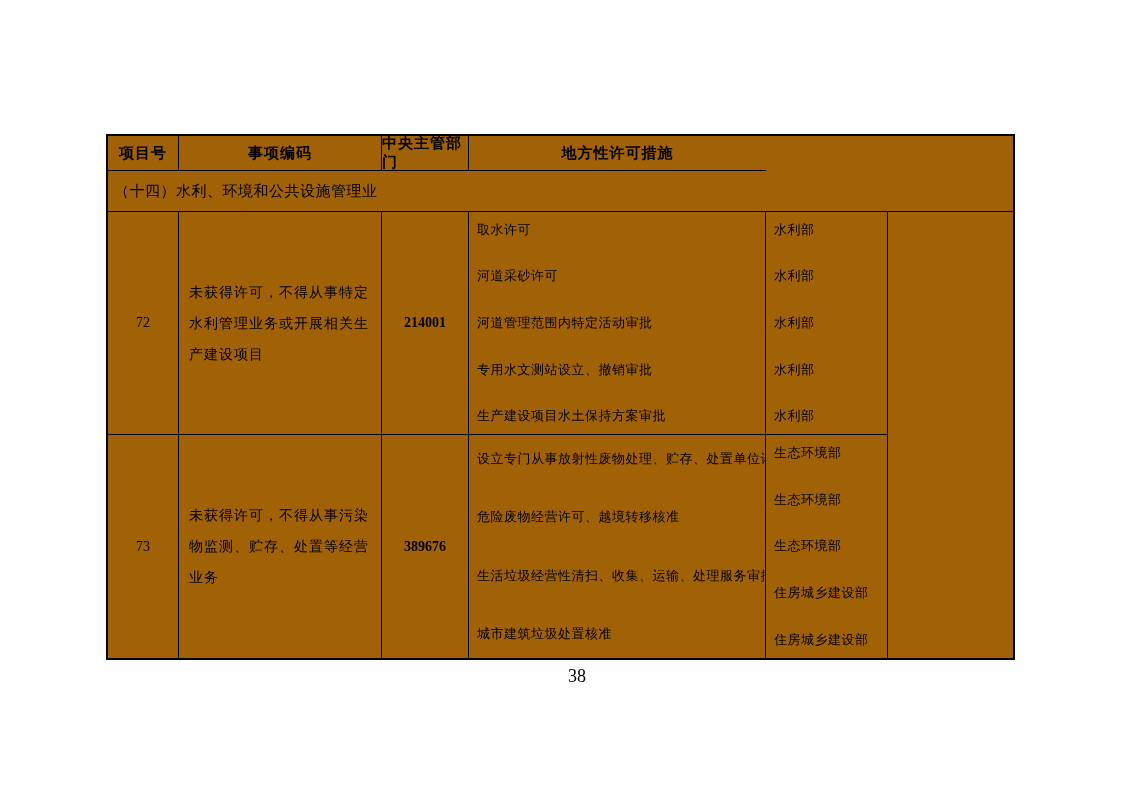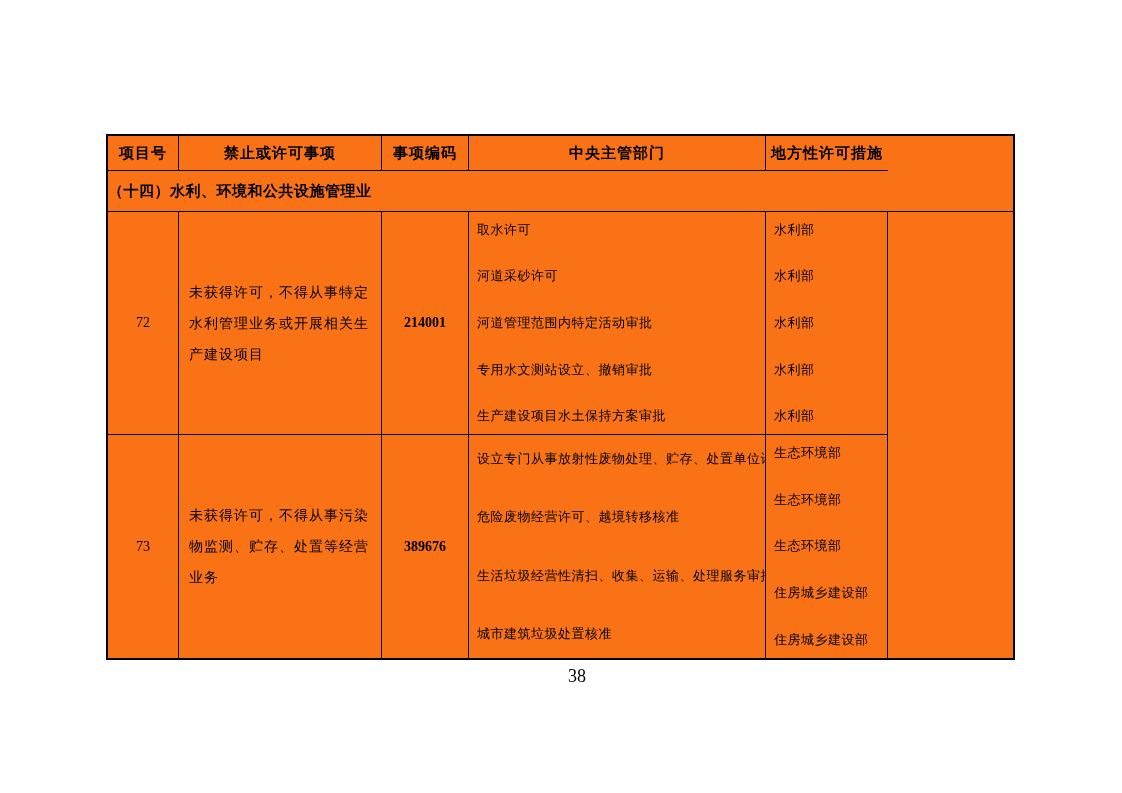--- a/index.html
+++ b/index.html
@@ -8,21 +8,21 @@
     width:1122px;height:793px;
     background:#ffffff;
     font-family:"Liberation Serif","DejaVu Serif",serif;
     color:#000;
     overflow:hidden;
   }
   .doc-table{
     position:absolute;left:106px;top:134px;width:909px;
     border:2px solid #000;
     box-sizing:border-box;
-    background:#f97316;
+    background:#a16207;
   }
   .grid-row{
     display:grid;
     grid-template-columns:71px 203px 87px 297px 122px 125px;
   }
   .cell{
     border-right:1px solid #000;
     border-bottom:1px solid #000;
     box-sizing:border-box;
     overflow:hidden;
@@ -33,21 +33,22 @@
   .header-row .cell{
     height:35px;
     display:flex;align-items:center;justify-content:center;
     font-weight:bold;font-size:15px;
     letter-spacing:1px;
   }
   
   .section-row .cell{
     height:41px;
     display:flex;align-items:center;
-    font-weight:bold;font-size:15px;
+    padding-left:6px;
+    font-weight:normal;font-size:15px;
     letter-spacing:0.5px;
     text-align:center;
   }
   
   .data-row .cell{height:223px;}
   .cell.c-center{
     display:flex;align-items:center;justify-content:center;
     font-size:14px;
   }
   .cell.c-code{font-weight:bold;}
@@ -81,21 +82,20 @@
 </style>
 </head>
 <body>
 
 <div class="page">
 
   <div class="doc-table">
 
     <div class="grid-row header-row">
       <div class="cell">项目号</div>
-      <div class="cell">禁止或许可事项</div>
       <div class="cell">事项编码</div>
       <div class="cell">中央主管部门</div>
       <div class="cell last-col">地方性许可措施</div>
     </div>
 
     <div class="grid-row section-row">
       <div class="cell last-col" style="grid-column:1 / span 6;">（十四）水利、环境和公共设施管理业</div>
     </div>
 
     <div class="grid-row data-row">

